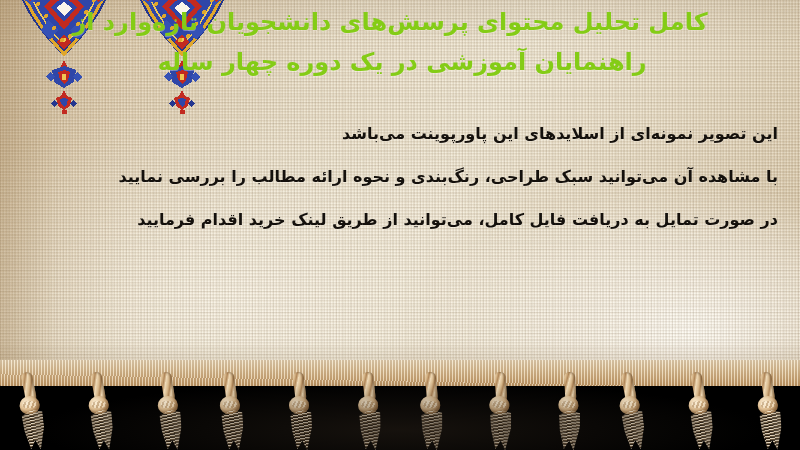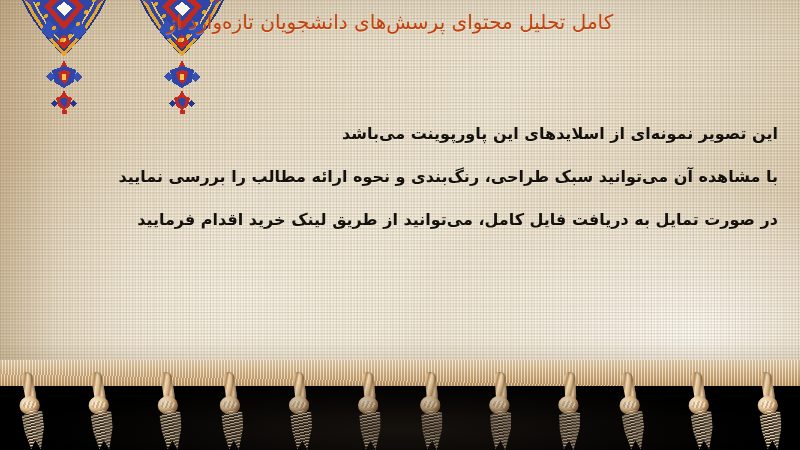--- a/index.html
+++ b/index.html
@@ -81,23 +81,23 @@
     left: 0; top: 0;
     width: 800px; height: 376px;
     direction: rtl;
   }
   .title-block {
     position: absolute;
     right: 20px;
     top: 2px;
     width: 740px;
     text-align: center;
-    color: #c2410c;
-    font-size: 20px;
-    font-weight: 400;
+    color: #84cc16;
+    font-size: 24px;
+    font-weight: 700;
     line-height: 40px;
     letter-spacing: 0px;
     text-shadow: 0 1px 0 rgba(255,250,240,0.35);
   }
   .title-line { display: block; white-space: nowrap; }
   #title-line-1 { padding-right: 40px; }
   #title-line-2 { padding-right: 16px; }
 
   .body-block {
     position: absolute;
@@ -335,20 +335,21 @@
         <path d="M66 156 L69 160 L65 163 L62 159 Z" fill="#23368f"></path>
         <rect x="54" y="166" width="5" height="4" fill="#c22a20"></rect>
       </g>
     </svg>
   </div>
 
   <div class="text-layer">
 
     <div class="title-block">
       <span class="title-line" id="title-line-1">کامل تحلیل محتوای پرسش‌های دانشجویان تازه‌وارد از</span>
+      <span class="title-line" id="title-line-2">راهنمایان آموزشی در یک دوره چهار ساله</span>
     </div>
 
     <div class="body-block">
       <span class="body-line">این تصویر نمونه‌ای از اسلایدهای این پاورپوینت می‌باشد</span>
       <span class="body-line">با مشاهده آن می‌توانید سبک طراحی، رنگ‌بندی و نحوه ارائه مطالب را بررسی نمایید</span>
       <span class="body-line">در صورت تمایل به دریافت فایل کامل، می‌توانید از طریق لینک خرید اقدام فرمایید</span>
     </div>
 
   </div>
 

